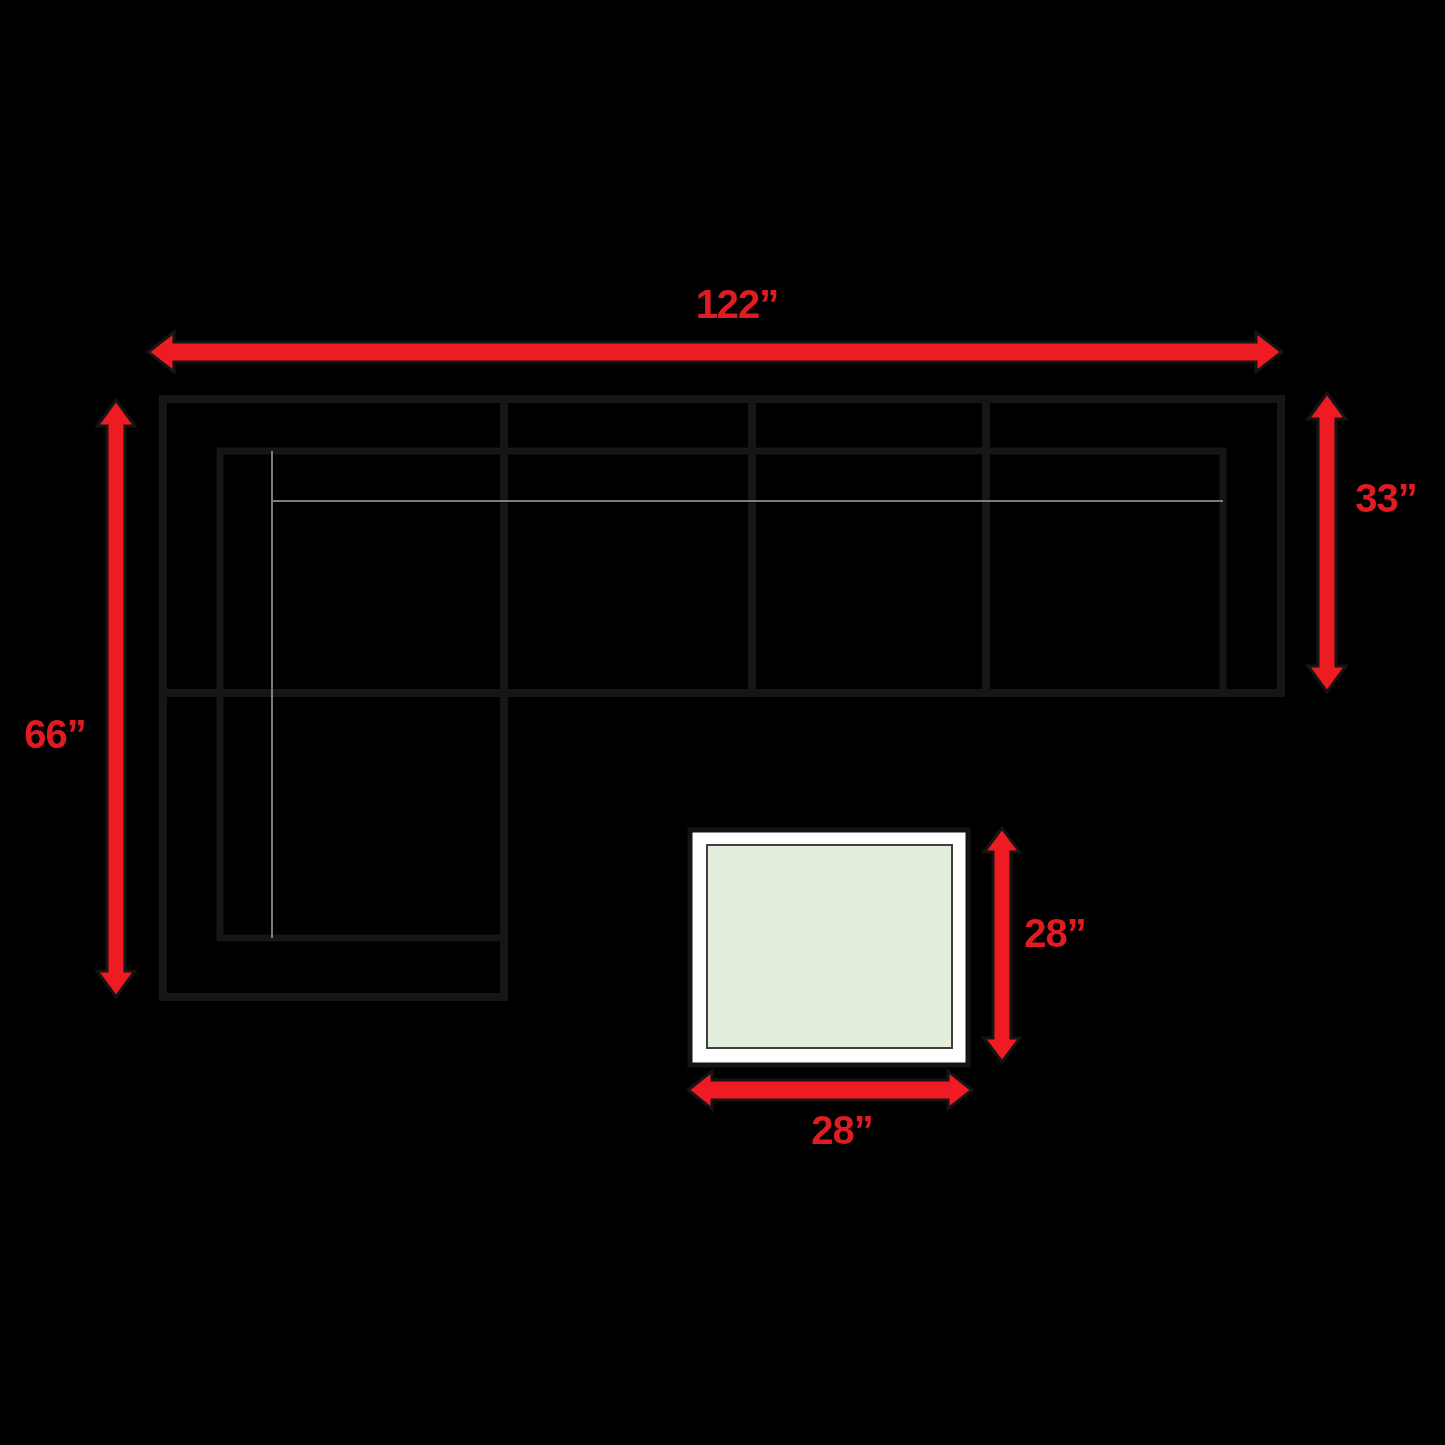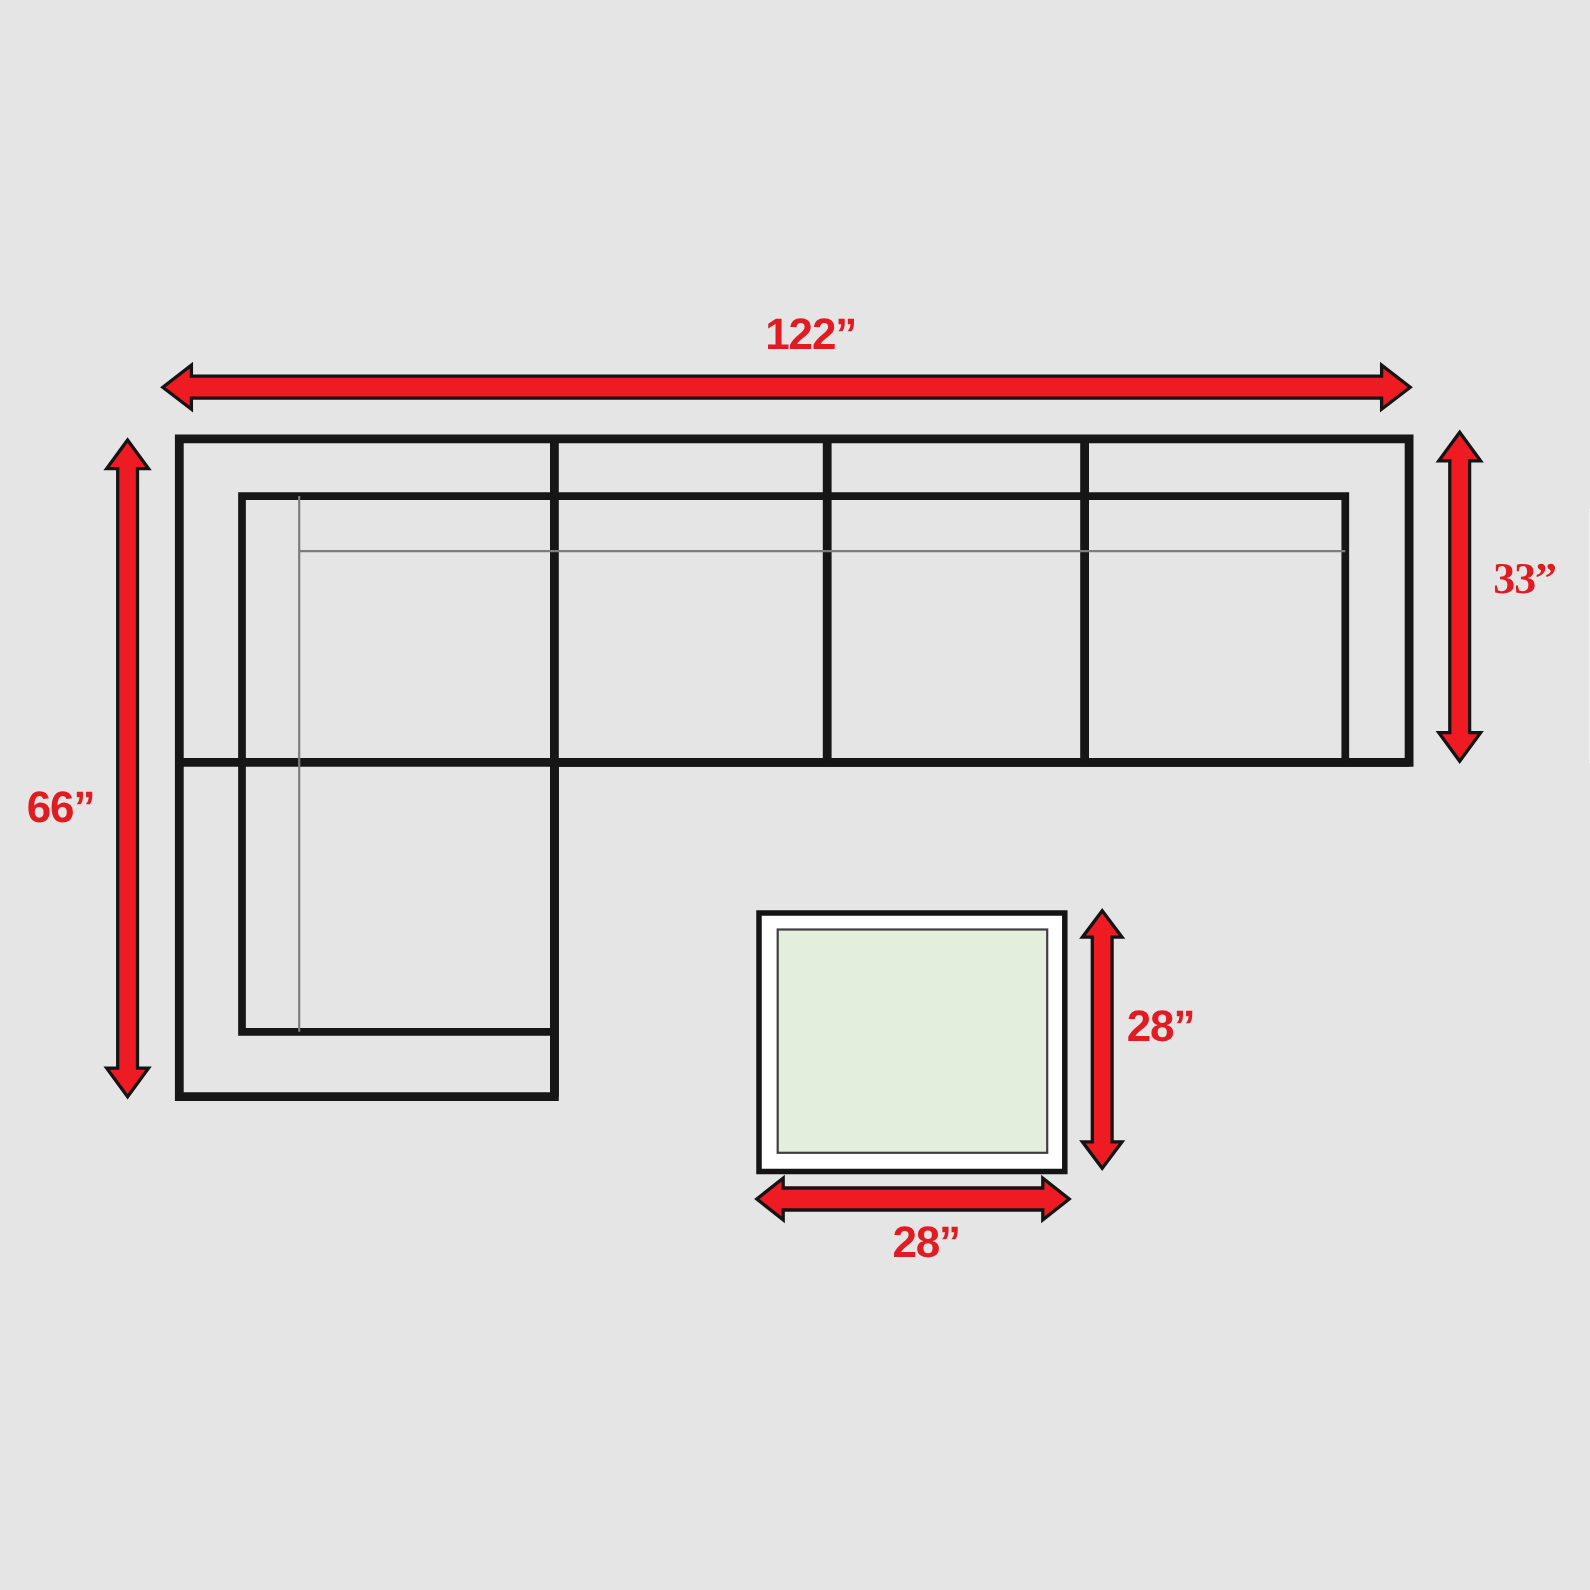--- a/index.html
+++ b/index.html
@@ -4,21 +4,21 @@
 <style>
   html, body {
     margin: 0;
     padding: 0;
     background: #ffffff;
   }
   #canvas {
     position: relative;
     width: 1445px;
     height: 1445px;
-    background: #e5e5e5;
+    background: #000000;
     overflow: hidden;
     font-family: "Liberation Sans", sans-serif;
   }
   #diagram-svg {
     position: absolute;
     left: 0;
     top: 0;
     width: 1445px;
     height: 1445px;
   }
@@ -81,17 +81,17 @@
       <polygon class="dim-arrow" fill="#ee1b22" points="148,352 174,332 174,342 1256,342 1256,332 1282,352 1256,372 1256,362 174,362 174,372"></polygon>
       <polygon class="dim-arrow" fill="#ee1b22" points="116,400 97,426 107,426 107,971 97,971 116,997 135,971 125,971 125,426 135,426"></polygon>
       <polygon class="dim-arrow" fill="#ee1b22" points="1327,393 1308,419 1318,419 1318,666 1308,666 1327,692 1346,666 1336,666 1336,419 1346,419"></polygon>
       <polygon class="dim-arrow" fill="#ee1b22" points="1002,828 984,852 993,852 993,1038 984,1038 1002,1062 1020,1038 1011,1038 1011,852 1020,852"></polygon>
       <polygon class="dim-arrow" fill="#ee1b22" points="688,1090 712,1071 712,1080 948,1080 948,1071 972,1090 948,1109 948,1100 712,1100 712,1109"></polygon>
     </g>
   </svg>
 
   <div class="dim-label" style="left:737px; top:304px;">122”</div>
   <div class="dim-label" style="left:55px; top:686px;margin-top:48px;">66”</div>
-  <div class="dim-label" style="left:1386px; top:526px;font-family:Liberation Serif, serif;">33”</div>
+  <div class="dim-label" style="left:1386px; top:498px;">33”</div>
   <div class="dim-label" style="left:1055px; top:933px;">28”</div>
   <div class="dim-label" style="left:842px; top:1130px;">28”</div>
 
 </div>
 
 </body></html>

